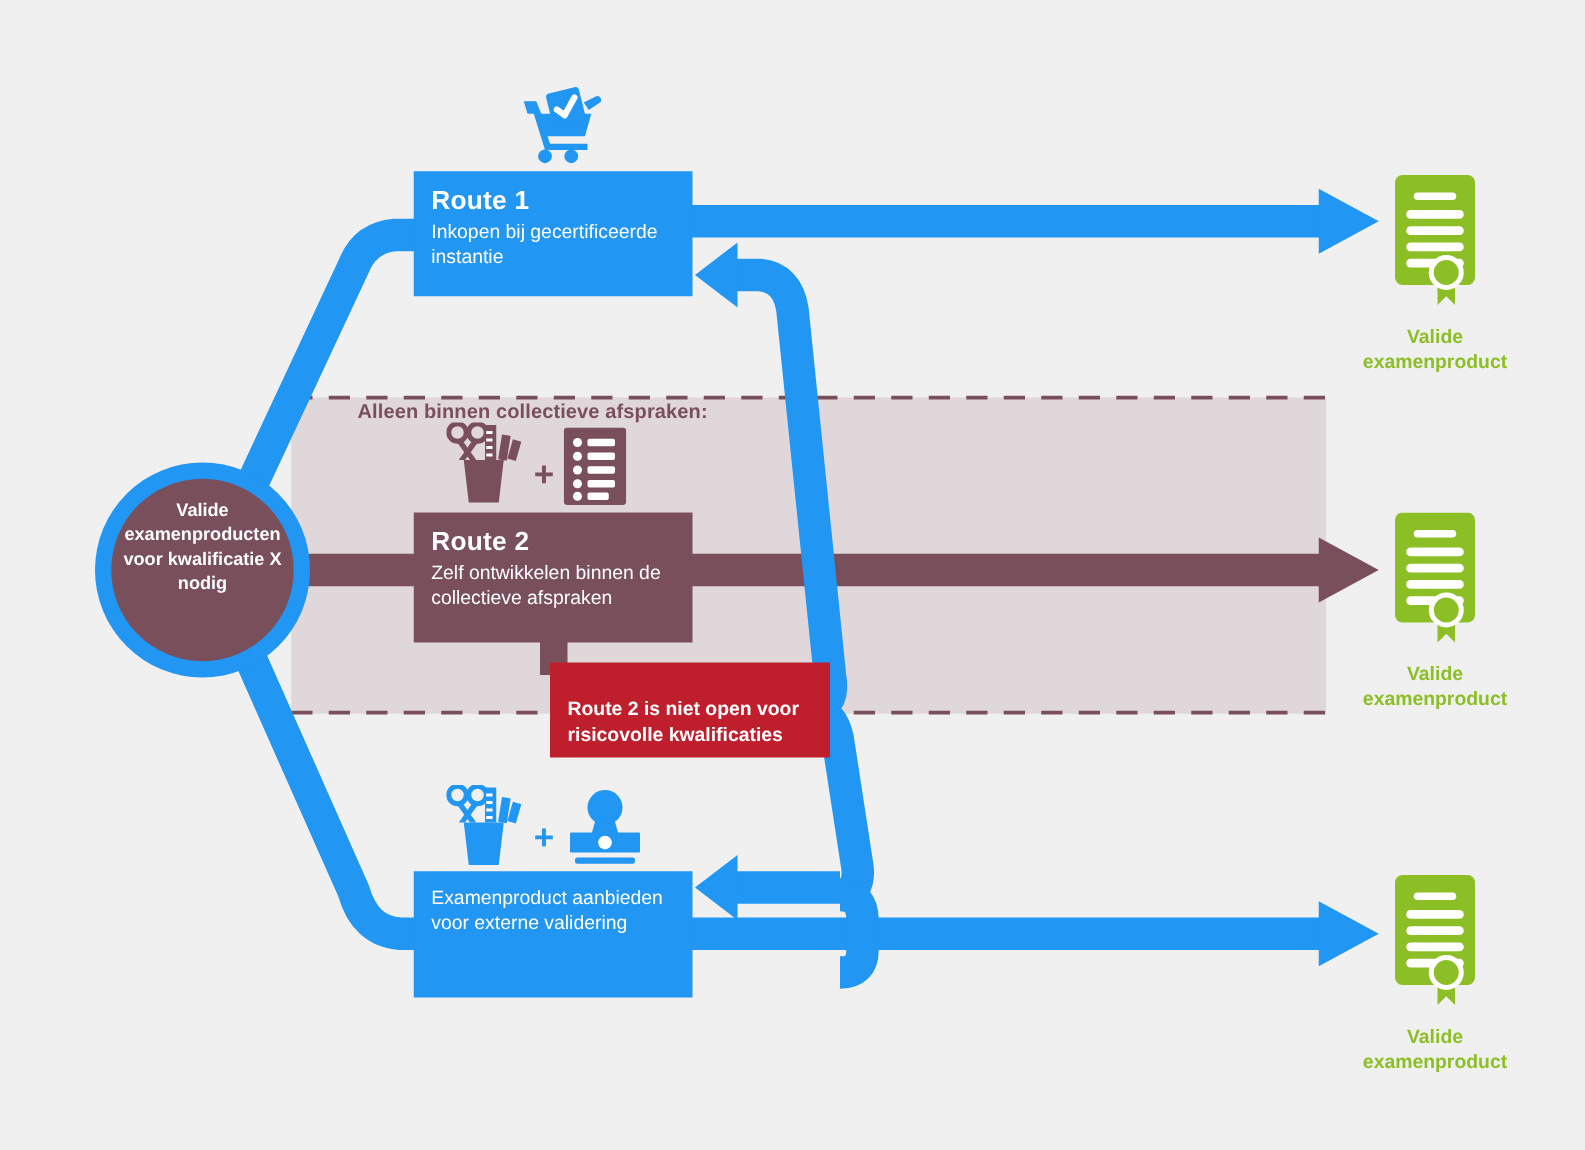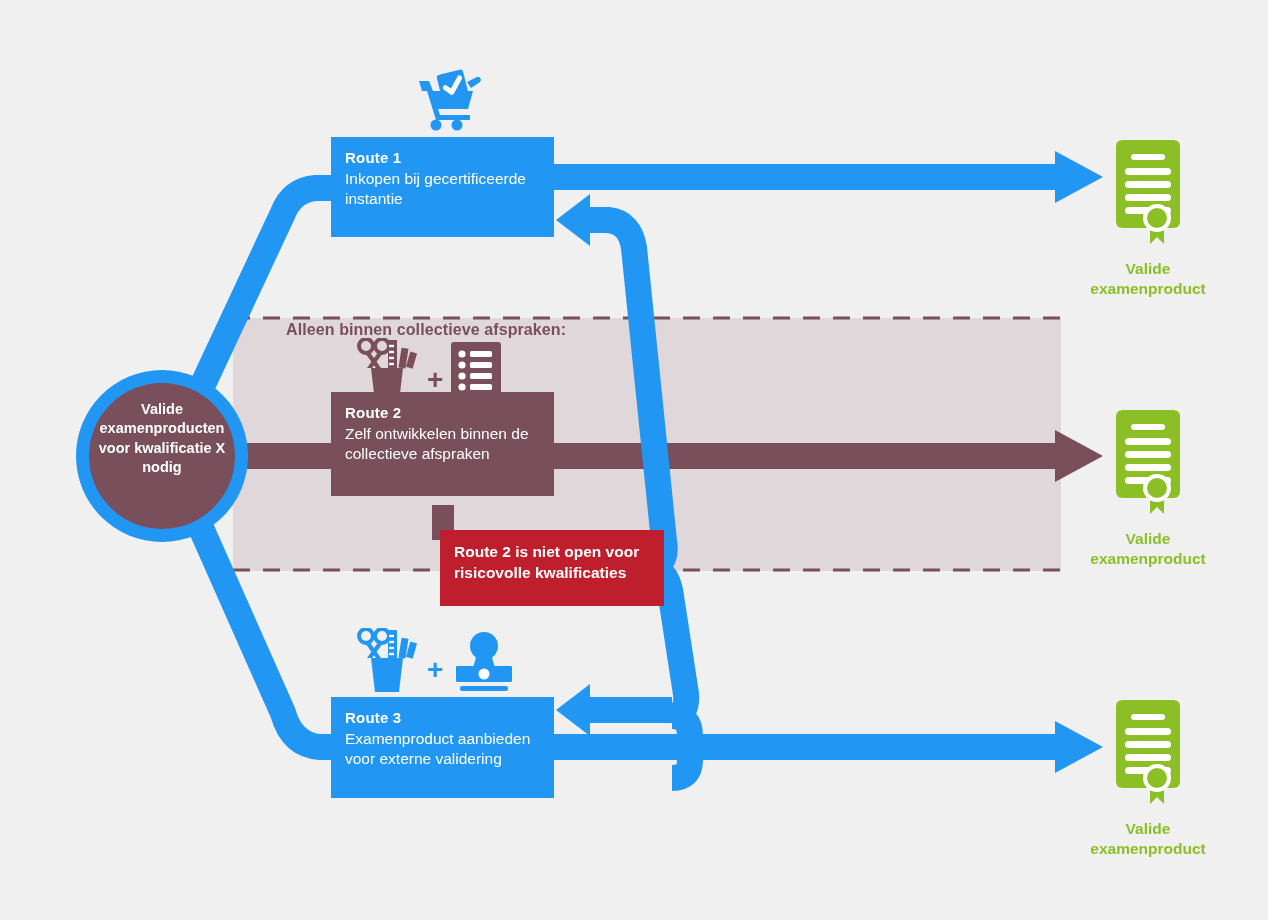--- a/index.html
+++ b/index.html
@@ -6,29 +6,29 @@
   body{
     width:1268px;height:920px;
     background:#f0f0f0;
     font-family:"Liberation Sans","DejaVu Sans",sans-serif;
     overflow:hidden;
   }
   #stage{position:relative;width:1268px;height:920px;}
   #stage svg.layer{position:absolute;left:0;top:0;width:1268px;height:920px;}
 
   .box{position:absolute;box-sizing:border-box;padding:12px 14px 10px 14px;color:#ffffff;}
-  .box .rt{font-size:15px;font-weight:bold;line-height:1.15;margin:0 0 3px 0;letter-spacing:.2px;}
+  .box .rt{font-size:21px;font-weight:bold;line-height:1.15;margin:0 0 3px 0;letter-spacing:.2px;}
   .box .rd{font-size:15.5px;font-weight:normal;line-height:1.27;}
 
   #route1-box{left:331px;top:137px;width:223px;height:100px;background:#2196f3;}
-  #route2-box{left:331px;top:392px;width:223px;height:104px;background:#7a4f5c;}
+  #route2-box{left:331px;top:410px;width:223px;height:104px;background:#7a4f5c;}
   #route3-box{left:331px;top:697px;width:223px;height:101px;background:#2196f3;}
 
   #warn-box{position:absolute;left:440px;top:530px;width:224px;height:76px;background:#bf1f2c;
-            box-sizing:border-box;padding:12px 14px;color:#fff;}
+            box-sizing:border-box;padding:28px 14px;color:#fff;}
   #warn-box .wt{font-size:15.5px;font-weight:bold;line-height:1.33;}
 
   #collective-label{position:absolute;left:286px;top:288px;color:#7a4f5c;
      font-size:16px;font-weight:bold;letter-spacing:.1px;white-space:nowrap;margin-top:33px;}
 
   .hub-text{position:absolute;left:86px;top:400px;width:152px;text-align:center;color:#fff;
      font-size:14.5px;font-weight:bold;line-height:1.33;}
 
   .cert{position:absolute;width:146px;text-align:center;}
   .cert .cap{margin-top:7px;color:#8cbf26;font-size:15.5px;font-weight:bold;line-height:1.3;}
@@ -184,21 +184,20 @@
     <div class="rt">Route 1</div>
     <div class="rd">Inkopen bij gecertificeerde instantie</div>
   </div>
 
   <div class="box" id="route2-box">
     <div class="rt">Route 2</div>
     <div class="rd">Zelf ontwikkelen binnen de collectieve afspraken</div>
   </div>
 
   <div class="box" id="route3-box">
-    <div class="rt">Route 3</div>
     <div class="rd">Examenproduct aanbieden voor externe validering</div>
   </div>
 
   <div id="warn-box">
     <div class="wt">Route 2 is niet open voor</div>
     <div class="wt">risicovolle kwalificaties</div>
   </div>
 
   <div class="cert" id="cert1">
     <svg width="78" height="108" viewBox="0 0 78 108">

